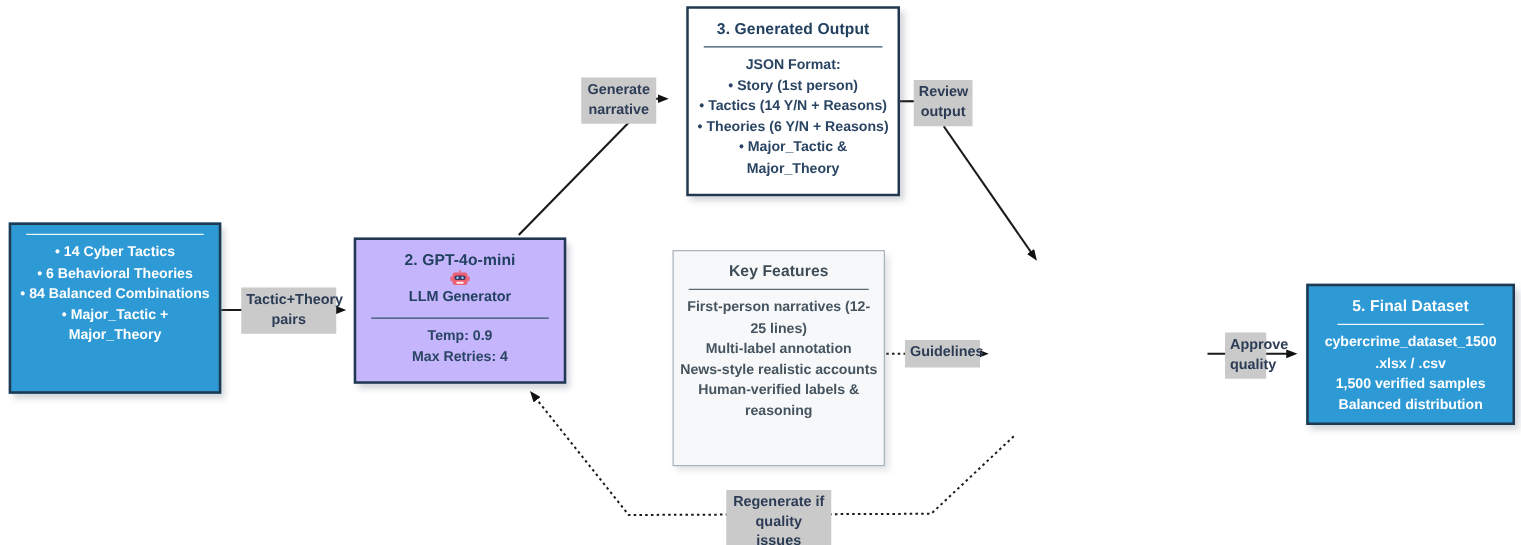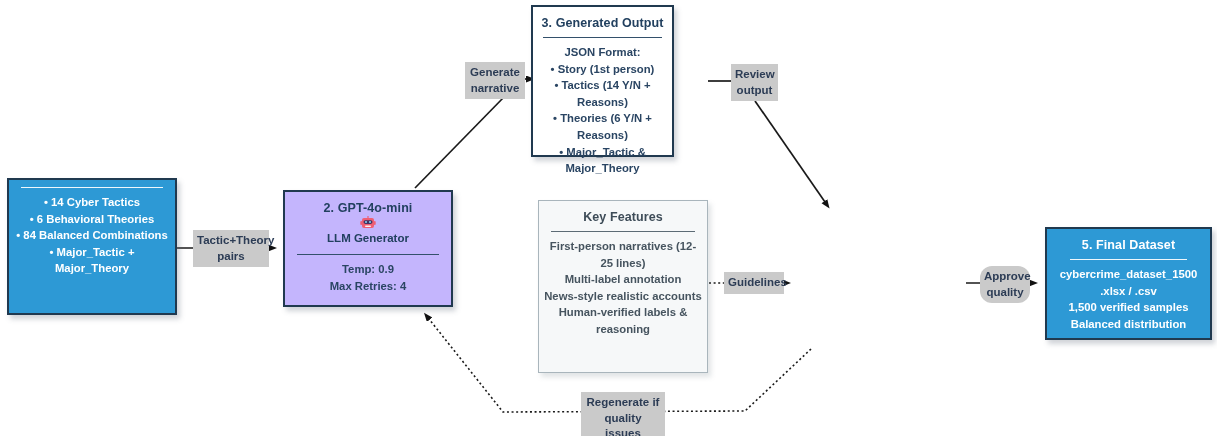--- a/index.html
+++ b/index.html
@@ -76,21 +76,21 @@
         <circle cx="10" cy="6.1" r="1" fill="#86d7f2"></circle>
         <rect x="5" y="9.4" width="6" height="1.6" rx="0.8" fill="#ffffff" opacity="0.9"></rect>
       </svg>
     </div>
     <div class="node-sub">LLM Generator</div>
     <div class="divider"></div>
     <div class="node-item">Temp: 0.9</div>
     <div class="node-item">Max Retries: 4</div>
   </div>
 
-  <div class="node white" style="left:531px;top:5px;width:143px;height:152px;">
+  <div class="node white" style="left:549px;top:5px;width:171px;height:152px;">
     <div class="node-title">3. Generated Output</div>
     <div class="divider"></div>
     <div class="node-item">JSON Format:</div>
     <div class="node-item">• Story (1st person)</div>
     <div class="node-item">• Tactics (14 Y/N + Reasons)</div>
     <div class="node-item">• Theories (6 Y/N + Reasons)</div>
     <div class="node-item" style="padding:0 16px;">• Major_Tactic &amp; Major_Theory</div>
   </div>
 
   <div class="node gray" style="left:538px;top:200px;width:170px;height:173px;">
@@ -109,16 +109,16 @@
     <div class="node-item">cybercrime_dataset_1500</div>
     <div class="node-item">.xlsx / .csv</div>
     <div class="node-item">1,500 verified samples</div>
     <div class="node-item">Balanced distribution</div>
   </div>
 
   <div class="edge-label" style="left:193px;top:230px;width:76px;">Tactic+Theory pairs</div>
   <div class="edge-label" style="left:465px;top:62px;width:60px;">Generate narrative</div>
   <div class="edge-label" style="left:731px;top:64px;width:47px;">Review output</div>
   <div class="edge-label" style="left:724px;top:272px;width:60px;">Guidelines</div>
-  <div class="edge-label" style="left:980px;top:266px;width:50px;border-radius:12px;">Approve quality</div>
+  <div class="edge-label" style="left:980px;top:266px;width:33px;">Approve quality</div>
   <div class="edge-label" style="left:581px;top:392px;width:84px;">Regenerate if quality issues</div>
 
 </div>
 
 </body></html>

